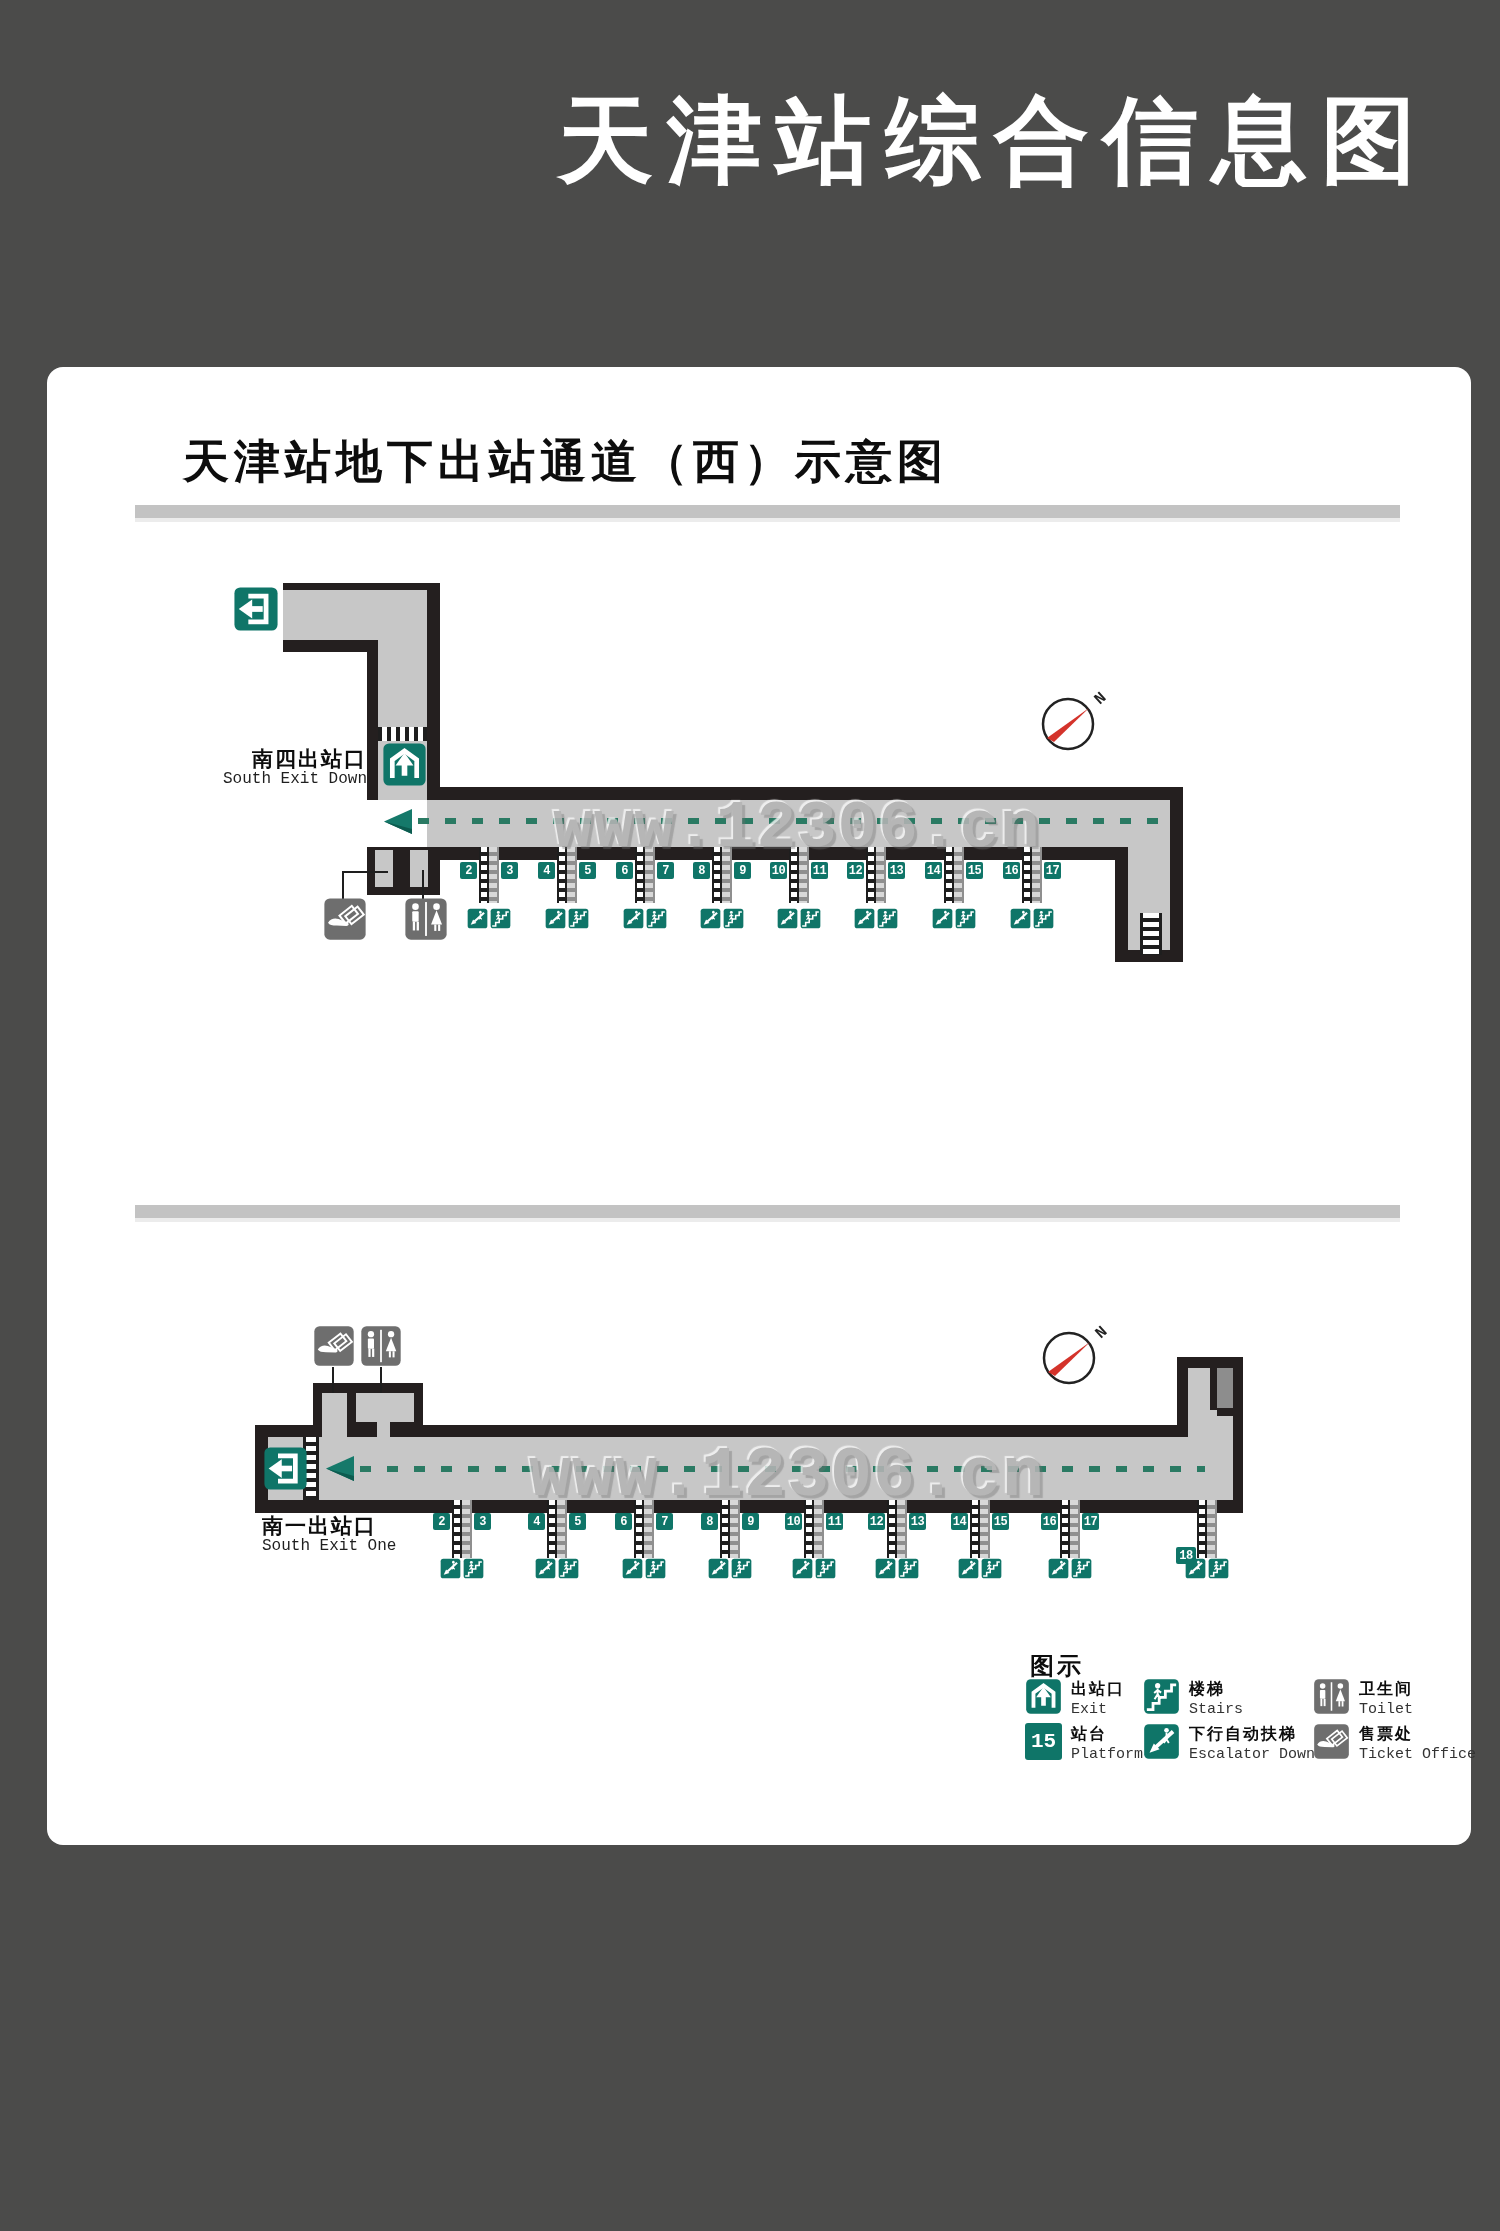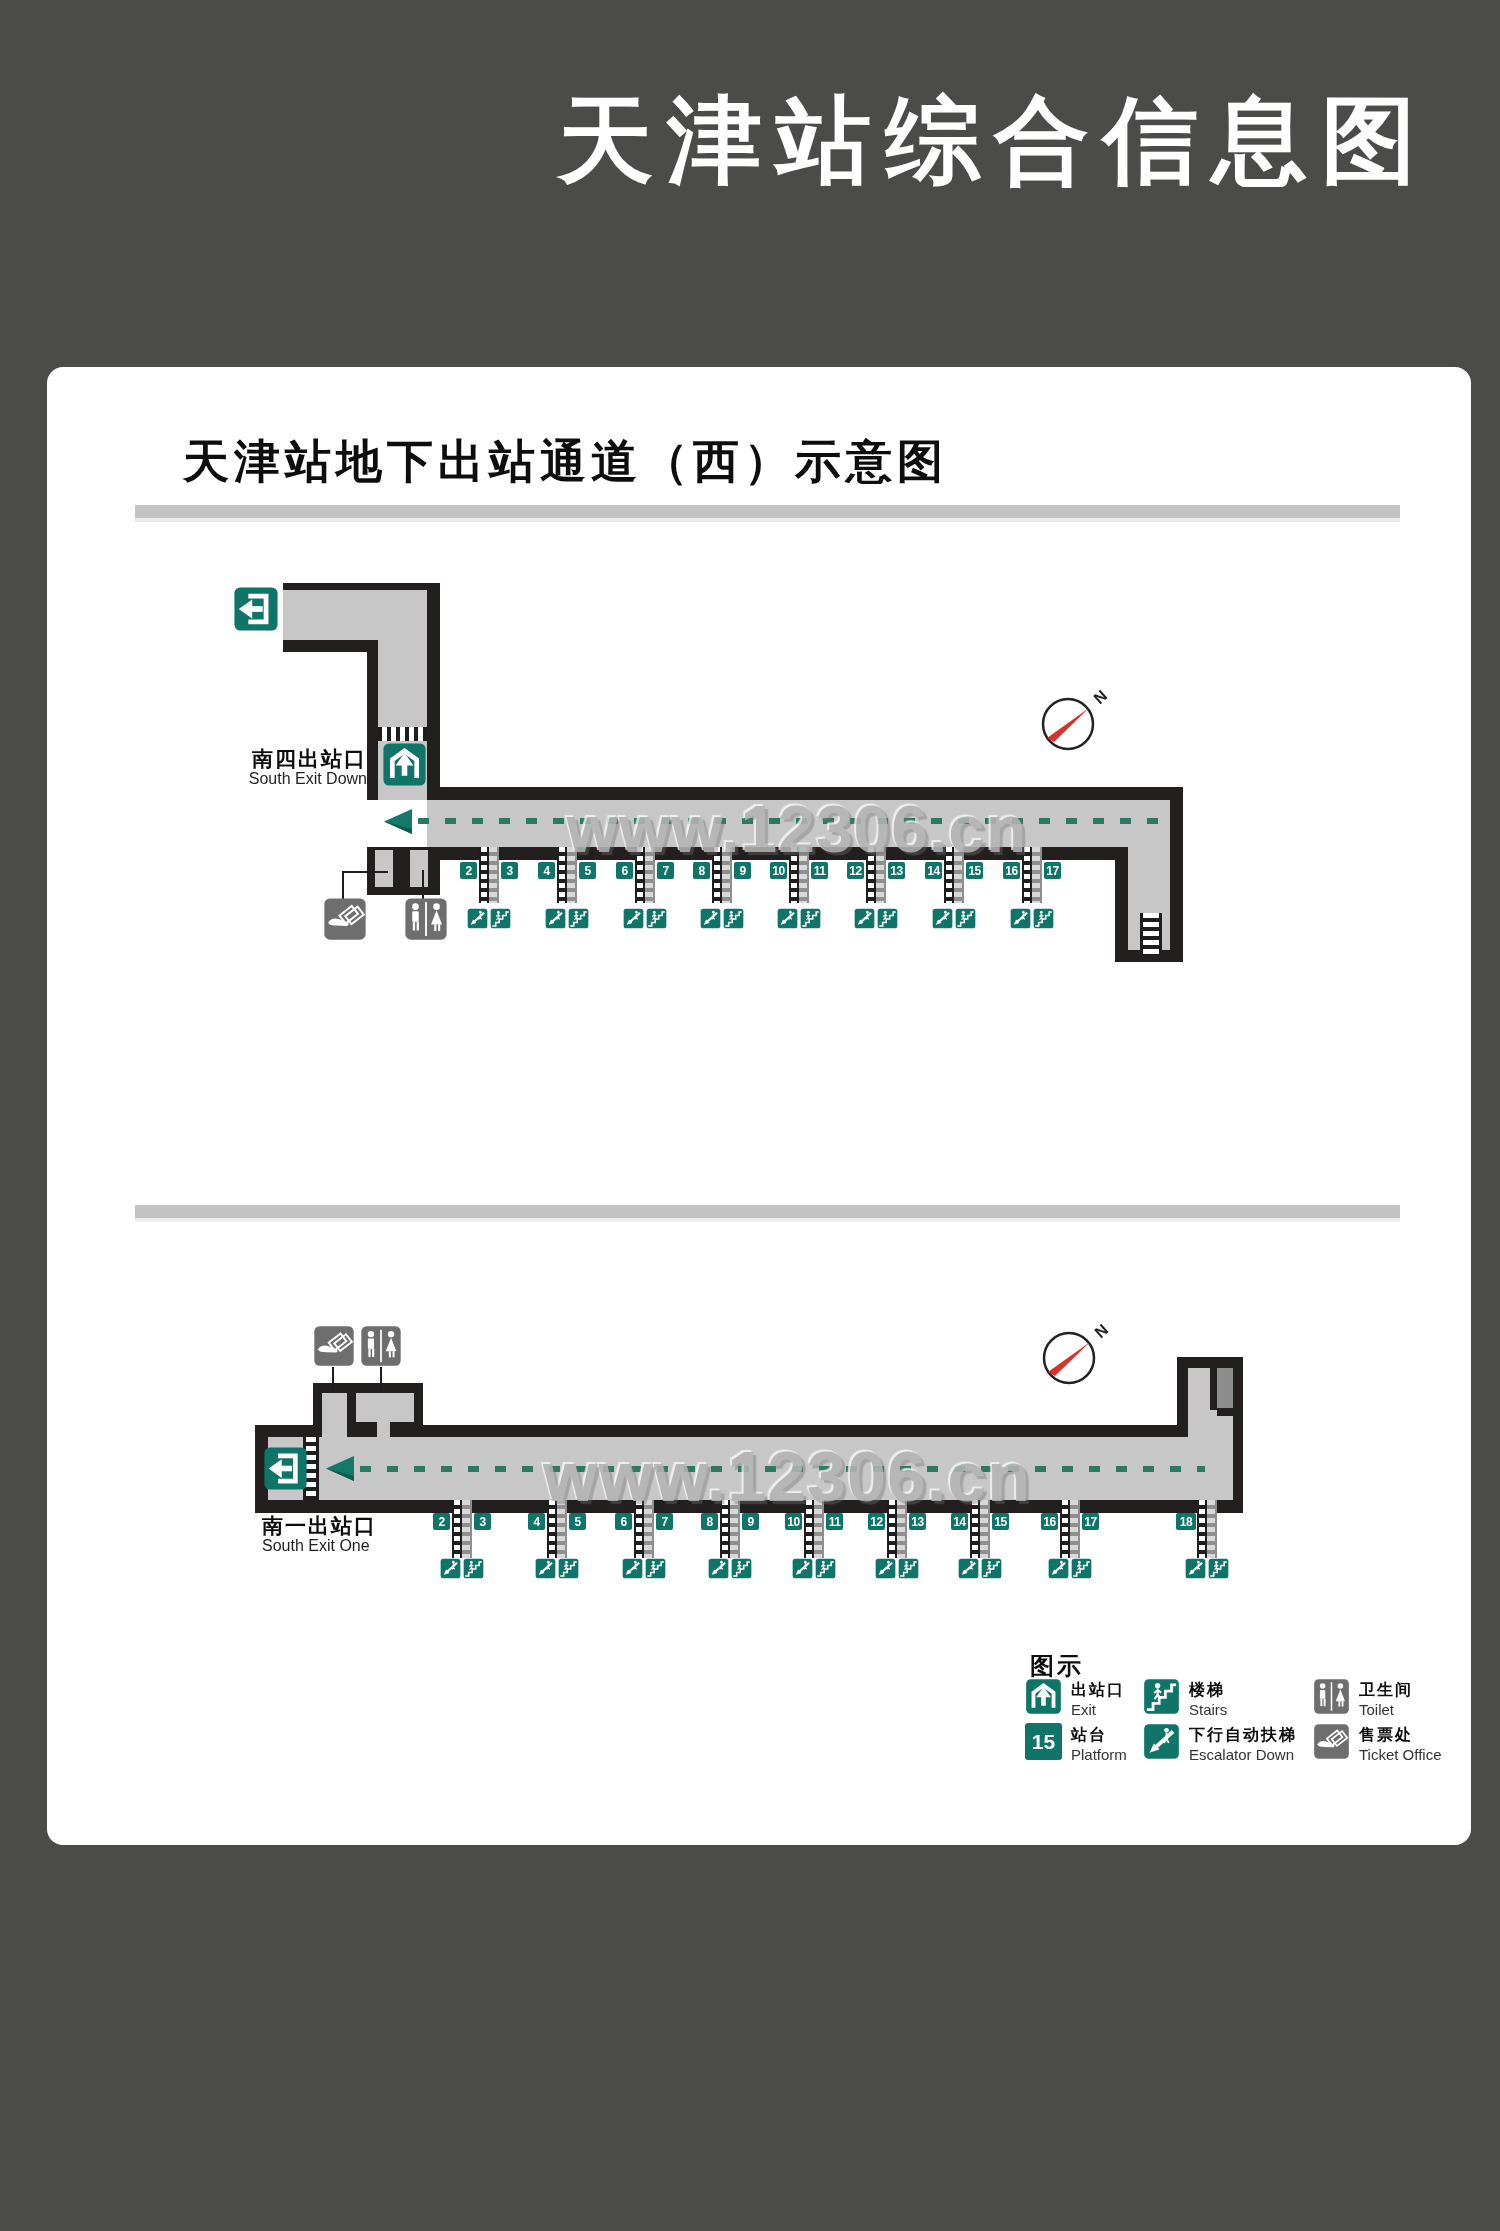--- a/index.html
+++ b/index.html
@@ -1,17 +1,17 @@
 <!DOCTYPE html>
 <html><head>
 <meta charset="utf-8">
 <style>
   html,body{margin:0;padding:0;background:#4b4b4a;}
   #page{position:relative;width:1500px;height:2162px;background:#4b4b4a;overflow:hidden;
-        font-family:Liberation Sans, sans-serif;}
+        font-family:Liberation Mono, monospace;}
   
   #main-title{position:absolute;right:70px;top:78px;color:#fff;font-size:95px;font-weight:bold;
               letter-spacing:14px;white-space:nowrap;}
   #sub-title{position:absolute;right:92px;top:202px;color:#fff;font-size:57px;font-weight:bold;
              letter-spacing:1px;white-space:nowrap;}
   
   #panel{position:absolute;left:47px;top:367px;width:1424px;height:1478px;background:#ffffff;
          border-radius:16px;}
   .section-title{position:absolute;color:#0d0d0d;font-size:46px;font-weight:bold;letter-spacing:5px;
                  white-space:nowrap;z-index:4;}
@@ -634,21 +634,21 @@
             <path d="M5 41 H13 V33 H21 V25 H29 V17 H37 V9 H43" fill="none" stroke="#fff" stroke-width="3.6"></path>
             <circle cx="19" cy="10" r="3.4" fill="#fff"></circle>
             <path d="M19 13.5 V21 M19 15.5 L14.5 19.5 M19 15.5 L23.5 19 M19 21 L15 27.5 M19 21 L23 27" stroke="#fff" stroke-width="2.6" fill="none"></path>
           </svg>
         </span>
       </div>
       <div class="dladder" style="left:1150px;top:1133px;height:58px">
         <span class="rail-a"></span>
         <span class="rail-b"></span>
       </div>
-      <div class="chip" style="left:1129px;top:1146px;width:20px">18</div>
+      <div class="chip" style="left:1129px;top:1180px;width:20px">18</div>
       <div class="picons" style="left:1138px;top:1191px">
         <span class="pic">
           <svg viewBox="0 0 48 48">
             <rect x="1.5" y="1.5" width="45" height="45" rx="6" fill="#0f7568"></rect>
             <path d="M39 11 L17 31" stroke="#fff" stroke-width="5"></path>
             <path d="M8.5 38.5 L21.5 34 L14 26.5 Z" fill="#fff"></path>
             <circle cx="30.5" cy="9.5" r="3" fill="#fff"></circle>
             <path d="M30.5 12.5 V21 M30.5 21 L27 26 M30.5 21 L33.5 26" stroke="#fff" stroke-width="2.4" fill="none"></path>
           </svg>
         </span>

